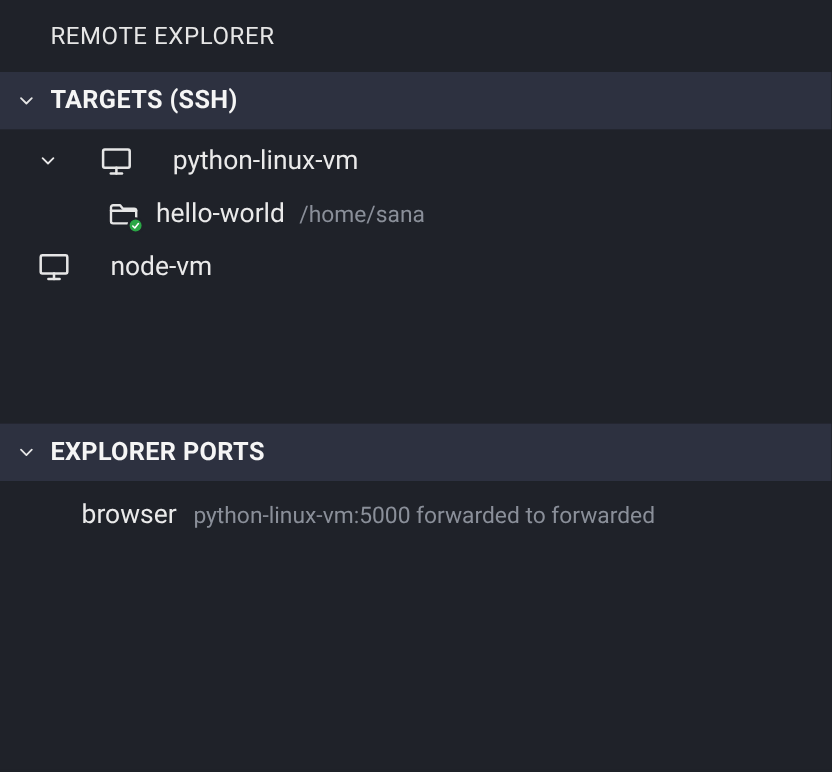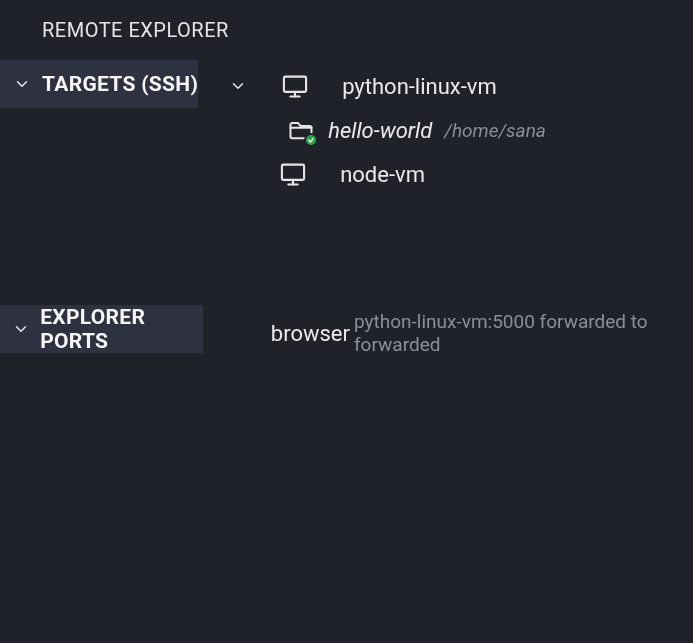--- a/index.html
+++ b/index.html
@@ -21,20 +21,21 @@
       letter-spacing: 0.5px;
       color: #e6e6e6;
       font-weight: 400;
       background: #1f2229;
       height: 60px;
       display: flex;
       align-items: center;
     }
     .section {
       display: flex;
+      flex-direction: column;
     }
     .section-header {
       display: flex;
       align-items: center;
       background: #2d3140;
       padding: 10px 0 10px 12px;
       height: 48px;
       cursor: pointer;
       gap: 10px;
     }
@@ -70,24 +71,23 @@
       cursor: pointer;
       font-size: 22px;
       color: #eaeaea;
     }
     .tree-row.indent-1 {
       padding-left: 30px;
       gap: 32px;
     }
     .tree-row.indent-2 {
       padding-left: 88px;
-      font-style: italic;
     }
     .tree-row.indent-1.no-chevron {
-      padding-left: 80px; 
+      padding-left: 30px; 
     }
     .tree-row.indent-2 .icon-box,
     .tree-row.indent-1 .icon-box {
       display: inline-flex;
       align-items: center;
       justify-content: center;
       width: 30px;
       height: 30px;
       position: relative;
     }
@@ -102,21 +102,21 @@
     .row-sub {
       color: #8a8f99;
       font-size: 19px;
       font-weight: 400;
     }
     .port-row {
       display: flex;
       align-items: center;
       height: 48px;
       padding-left: 68px;
-      gap: 4px;
+      gap: 14px;
       font-size: 22px;
       color: #eaeaea;
     }
     .badge-check {
       position: absolute;
       right: -2px;
       bottom: -2px;
       width: 14px;
       height: 14px;
       background: #2aa745;

